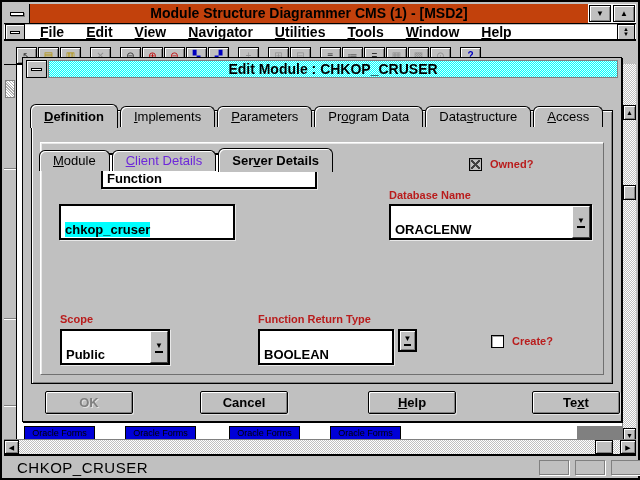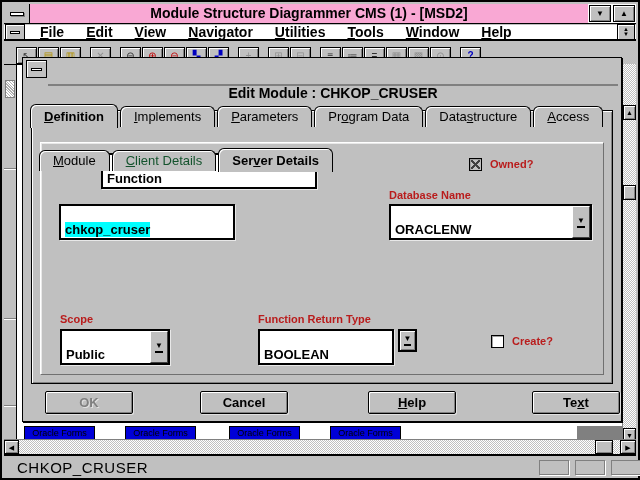--- a/index.html
+++ b/index.html
@@ -3,21 +3,21 @@
 <meta charset="utf-8">
 <style>
   * { box-sizing: border-box; margin: 0; padding: 0; }
   html,body { width:640px; height:480px; }
   body { position:relative; font-family:"Liberation Sans",sans-serif; background:#c0c0c0; overflow:hidden; }
   u { text-decoration:underline; }
 
   .screen { position:absolute; inset:0; border:2px solid #000; background:#c0c0c0; }
 
   
-  .titlebar { position:absolute; left:2px; top:2px; right:2px; height:20px; background:#f9a8d4; border-bottom:1px solid #000; display:flex; align-items:stretch; }
+  .titlebar { position:absolute; left:2px; top:2px; right:2px; height:20px; background:#c2410c; border-bottom:1px solid #000; display:flex; align-items:stretch; }
   .sysbtn { width:26px; background:#c0c0c0; border-right:1px solid #000; display:flex; align-items:center; justify-content:center; }
   .sysbtn .bar { width:14px; height:4px; background:#fff; border:1px solid #000; box-shadow:1px 1px 0 #808080; }
   .title-text { flex:1; text-align:center; font-weight:bold; font-size:14px; line-height:19px; color:#000; }
   .caption-btns { display:flex; gap:2px; padding:1px 1px; background:#fff; }
   .cap-btn { width:22px; height:17px; background:#c0c0c0; border:1px solid #000; box-shadow:inset 1px 1px 0 #fff, inset -1px -1px 0 #808080; font-size:8px; line-height:16px; text-align:center; color:#000; }
 
   
   .menubar { position:absolute; left:2px; top:23px; right:2px; height:16px; background:#fff; border-bottom:2px solid #000; display:flex; align-items:center; }
   .child-sysbtn { width:20px; height:16px; margin:0 4px 0 1px; background:#c0c0c0; border:1px solid #000; box-shadow:inset 1px 1px 0 #fff; display:flex; align-items:center; justify-content:center; }
   .child-sysbtn .bar { width:10px; height:3px; background:#fff; border:1px solid #000; }
@@ -51,26 +51,26 @@
   
   .statusbar { position:absolute; left:2px; right:2px; bottom:2px; height:22px; background:#c0c0c0; border-top:2px solid #000; }
   .status-text { position:absolute; left:13px; top:3px; font-size:15px; letter-spacing:0.5px; color:#000; }
   .status-panel { position:absolute; top:4px; width:30px; height:15px; background:#c0c0c0; border:1px solid #808080; box-shadow:1px 1px 0 #fff; }
 
   
   .dialog { position:absolute; left:20px; top:55px; width:600px; height:365px; background:#c0c0c0; border:1px solid #000; box-shadow:1px 1px 0 #000; z-index:10; }
   .dlg-titlebar { position:absolute; left:3px; top:2px; right:3px; height:18px; display:flex; }
   .dlg-sysbtn { width:21px; background:#c0c0c0; border:1px solid #000; display:flex; align-items:center; justify-content:center; margin-right:1px; box-shadow:inset 1px 1px 0 #fff; }
   .dlg-sysbtn .bar { width:11px; height:3px; background:#fff; border:1px solid #000; }
-  .dlg-title { flex:1; background-color:#55e8e8; background-image:repeating-conic-gradient(#00ffff 0% 25%, #d8ffff 0% 50%); background-size:2px 2px; border:1px solid #808080; text-align:center; font-weight:bold; font-size:14px; line-height:16px; color:#000;margin-top:24px; }
+  .dlg-title { flex:1; background-color:#55e8e8; background-image:repeating-conic-gradient(#00ffff 0% 25%, #d8ffff 0% 50%); background-size:2px 2px; border:1px solid #808080; text-align:center; font-weight:bold; font-size:14px; line-height:16px; color:#000; }
 
   .tabs { position:absolute; left:7px; top:29px; height:24px; display:flex; align-items:flex-end; z-index:3;margin-top:16px; }
   .tab { height:21px; line-height:20px; padding:0 13px; background:#c0c0c0; border:1px solid #000; border-bottom:none; border-radius:6px 6px 0 0; box-shadow:inset 1px 1px 0 #fff; font-size:13px; margin-right:2px; color:#000; }
   .tab.active { height:24px; line-height:23px; font-weight:bold; position:relative; z-index:4; margin-bottom:-1px; }
-  .tab.dim { color:#14532d; }
+  .tab.dim { color:#6d28d9; }
 
   .card { position:absolute; left:8px; right:8px; top:52px; bottom:37px; background:#c0c0c0; border:1px solid #000; box-shadow:inset 1px 1px 0 #fff, inset -1px -1px 0 #808080; z-index:2; }
   .subtabs { position:absolute; left:7px; top:9px; height:23px; display:flex; align-items:flex-end; z-index:3;margin-top:28px; }
   .subcard { position:absolute; left:8px; right:8px; top:31px; bottom:8px; background:#c0c0c0; border:1px solid; border-color:#fff #707070 #707070 #fff; box-shadow:inset 1px 1px 0 #e8e8e8; }
 
   .lbl { position:absolute; font-weight:bold; font-size:11px; color:#b91c1c; white-space:nowrap; }
   .tfield { position:absolute; background:#fff; border:2px solid #000; box-shadow:1px 1px 0 #e8e8e8; font-weight:bold; font-size:13px; padding:16px 4px; color:#000; overflow:hidden; white-space:nowrap; }
   .sel { background:#00ffff; }
   .combo { padding-right:21px; }
   .ddbtn { position:absolute; right:0px; top:0px; bottom:0px; width:18px; background:#c0c0c0; border:1px solid; border-color:#fff #404040 #404040 #fff; display:flex; align-items:center; justify-content:center; }

